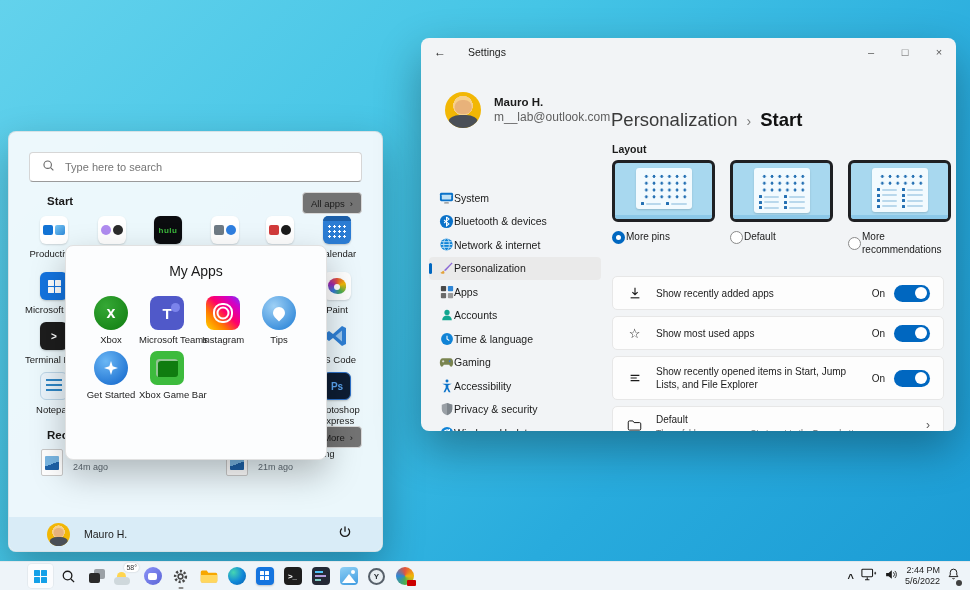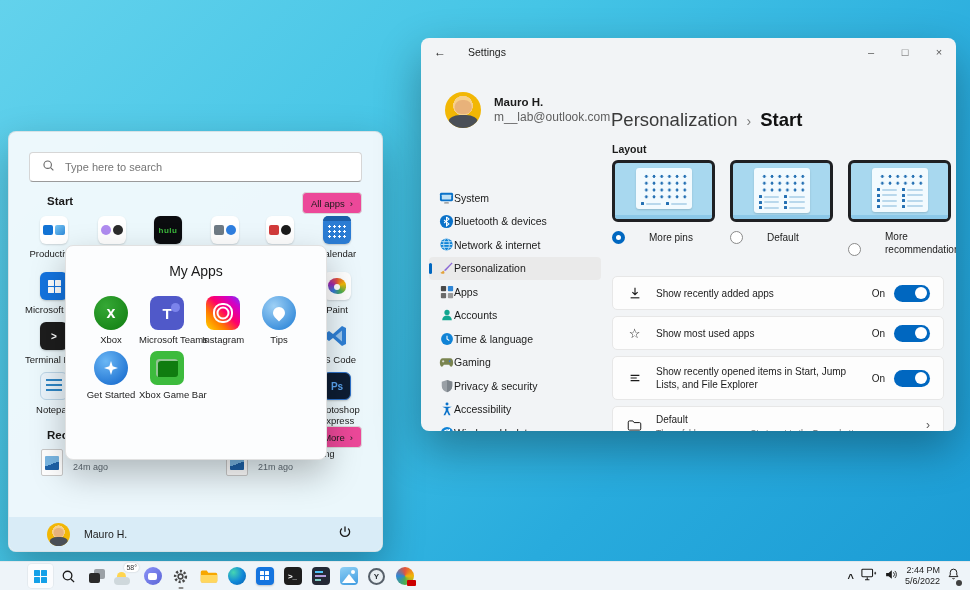--- a/index.html
+++ b/index.html
@@ -27,21 +27,21 @@
   .bell{position:relative;}
   .bell .badge{position:absolute;right:-2px;bottom:-1px;width:6px;height:6px;border-radius:50%;background:#404040;}
 
   
   #start-menu{left:8px;top:131px;width:373px;height:419px;background:rgba(242,249,252,.97);border:1px solid rgba(0,0,0,.09);
               border-radius:8px;box-shadow:0 16px 40px rgba(0,0,0,.28);z-index:5;}
   #sm-search{left:20px;top:20px;width:333px;height:30px;background:#fff;border:1px solid #d6d6d6;border-bottom-color:#9a9a9a;
              border-radius:4px;display:flex;align-items:center;gap:8px;padding:0 12px;box-sizing:border-box;}
   #sm-search input{border:none;outline:none;flex:1;font-size:11px;color:#444;background:transparent;font-family:Liberation Sans, sans-serif;}
   .sm-section-label{font-size:11.5px;font-weight:700;}
-  .sm-pill-btn{position:absolute;height:20px;background:#ec4899;border:1px solid #d9d9d9;border-radius:4px;font-size:9.5px;
+  .sm-pill-btn{position:absolute;height:20px;background:#737373;border:1px solid #d9d9d9;border-radius:4px;font-size:9.5px;
                display:flex;align-items:center;gap:5px;padding:0 8px;color:#1b1b1b;}
   .app{position:absolute;width:58px;text-align:center;}
   .app .ic{margin:0 auto;}
   .app .lbl{font-size:9.5px;margin-top:4px;white-space:nowrap;overflow:hidden;}
   .tile28{width:28px;height:28px;border-radius:6px;position:relative;margin:0 auto;}
   .folder-tile{background:#fff;box-shadow:0 1px 2px rgba(0,0,0,.15);display:flex;align-items:center;justify-content:center;gap:2px;flex-wrap:wrap;padding:3px;box-sizing:border-box;}
   .mini{width:10px;height:10px;border-radius:2px;}
   .hulu-tile{background:#0b0c0f;display:flex;align-items:center;justify-content:center;color:#3dbb3d;font-weight:700;font-size:8px;letter-spacing:.5px;box-shadow:0 1px 2px rgba(0,0,0,.2);}
   .cal-tile{background:#2b7cd3;box-shadow:0 1px 2px rgba(0,0,0,.2);}
   .cal-tile::before{content:"";position:absolute;left:4px;right:4px;top:8px;bottom:4px;background:
@@ -117,21 +117,21 @@
   .thumbs{position:absolute;left:1px;top:94px;display:flex;gap:15px;}
   .layout-opt{width:103px;}
   .thumb{width:97px;height:56px;background:#a8d8ef;border:3px solid #1f2023;border-radius:6px;position:relative;overflow:hidden;}
   .thumb::after{content:"";position:absolute;left:0;right:0;bottom:0;height:4px;background:#8cc8e8;}
   .panel{position:absolute;left:50%;transform:translateX(-50%);top:5px;width:56px;background:#f2fafe;border-radius:3px;padding:4px 5px 4px;box-sizing:border-box;box-shadow:0 1px 2px rgba(0,0,0,.15);}
   .dots{background-image:radial-gradient(circle,#2470b3 1.4px,rgba(0,0,0,0) 1.5px);background-size:7.7px 6.8px;background-position:1.5px 1px;}
   .mini-grid{display:grid;grid-template-columns:1fr 1fr;gap:2.5px 5px;margin-top:3px;}
   .mini-item{display:flex;align-items:center;gap:2px;}
   .mini-item::before{content:"";width:3px;height:3px;background:#2470b3;border-radius:.5px;flex:0 0 auto;}
   .mini-item::after{content:"";flex:1;height:2px;background:#b9d8ec;border-radius:1px;}
-  .radio-row{display:flex;align-items:flex-end;gap:24px;margin-top:9px;}
+  .radio-row{display:flex;align-items:center;gap:1px;margin-top:9px;}
   .radio{width:13px;height:13px;border-radius:50%;box-sizing:border-box;border:1px solid #8a8a8a;background:#fff;flex:0 0 auto;}
   .radio.sel{border:4px solid #0067c0;}
   .radio-lbl{font-size:10px;line-height:1.25;max-width:82px;}
   .cards{position:absolute;left:1px;right:2px;top:210px;display:flex;flex-direction:column;gap:6px;}
   .card{background:#fdfdfd;border:1px solid #e7e7e7;border-radius:5px;display:flex;align-items:center;padding:0 13px;box-sizing:border-box;}
   .card .c-ic{width:17px;display:flex;justify-content:center;margin-right:13px;flex:0 0 auto;}
   .card .c-title{font-size:10px;line-height:1.3;}
   .card .c-sub{font-size:8.5px;color:#6b6b6b;margin-top:2px;}
   .card .right{margin-left:auto;display:flex;align-items:center;gap:9px;}
   .on-lbl{font-size:10px;}
@@ -392,34 +392,34 @@
               <path d="M4.5 1h9c2.2 0 3.5 2.4 3.5 5 0 2.3-.8 5-2.3 5-1.2 0-1.9-1.3-2.4-2.4H5.7C5.2 9.7 4.5 11 3.3 11 1.8 11 1 8.3 1 6c0-2.6 1.3-5 3.5-5z" fill="#7a8450"></path>
               <circle cx="12.8" cy="4.4" r="1" fill="#3f74c9"></circle>
               <path d="M5 3.3v2.6M3.7 4.6h2.6" stroke="#e8e8e8" stroke-width="1"></path>
             </svg>
           </span>
         <span>Gaming</span>
       </div>
       <div class="nav-item">
         <span class="nav-ic">
             <svg width="14" height="14" viewBox="0 0 16 16">
+              <circle cx="8" cy="2.4" r="1.7" fill="#0b72c9"></circle>
+              <path d="M2.5 5.5h11l-4 1.5v3l2.5 5h-2L8 11l-2 4H4l2.5-5v-3z" fill="#0b72c9"></path>
+            </svg>
+          </span>
+        <span>Accessibility</span>
+      </div>
+      <div class="nav-item">
+        <span class="nav-ic">
+            <svg width="14" height="14" viewBox="0 0 16 16">
               <path d="M8 1l6 2v5c0 3.5-2.5 6-6 7-3.5-1-6-3.5-6-7V3z" fill="#9aa0a6"></path>
               <path d="M8 1l6 2v5c0 3.5-2.5 6-6 7z" fill="#7e858c"></path>
             </svg>
           </span>
         <span>Privacy &amp; security</span>
-      </div>
-      <div class="nav-item">
-        <span class="nav-ic">
-            <svg width="14" height="14" viewBox="0 0 16 16">
-              <circle cx="8" cy="2.4" r="1.7" fill="#0b72c9"></circle>
-              <path d="M2.5 5.5h11l-4 1.5v3l2.5 5h-2L8 11l-2 4H4l2.5-5v-3z" fill="#0b72c9"></path>
-            </svg>
-          </span>
-        <span>Accessibility</span>
       </div>
       <div class="nav-item">
         <span class="nav-ic">
             <svg width="14" height="14" viewBox="0 0 16 16">
               <circle cx="8" cy="8" r="7" fill="#1083d6"></circle>
               <path d="M4.5 8a3.5 3.5 0 016-2.4M11.5 8a3.5 3.5 0 01-6 2.4" fill="none" stroke="#fff" stroke-width="1.3"></path>
               <path d="M10.8 3.4v2.4H8.4M5.2 12.6v-2.4h2.4" fill="none" stroke="#fff" stroke-width="1.1"></path>
             </svg>
           </span>
         <span>Windows Update</span>

